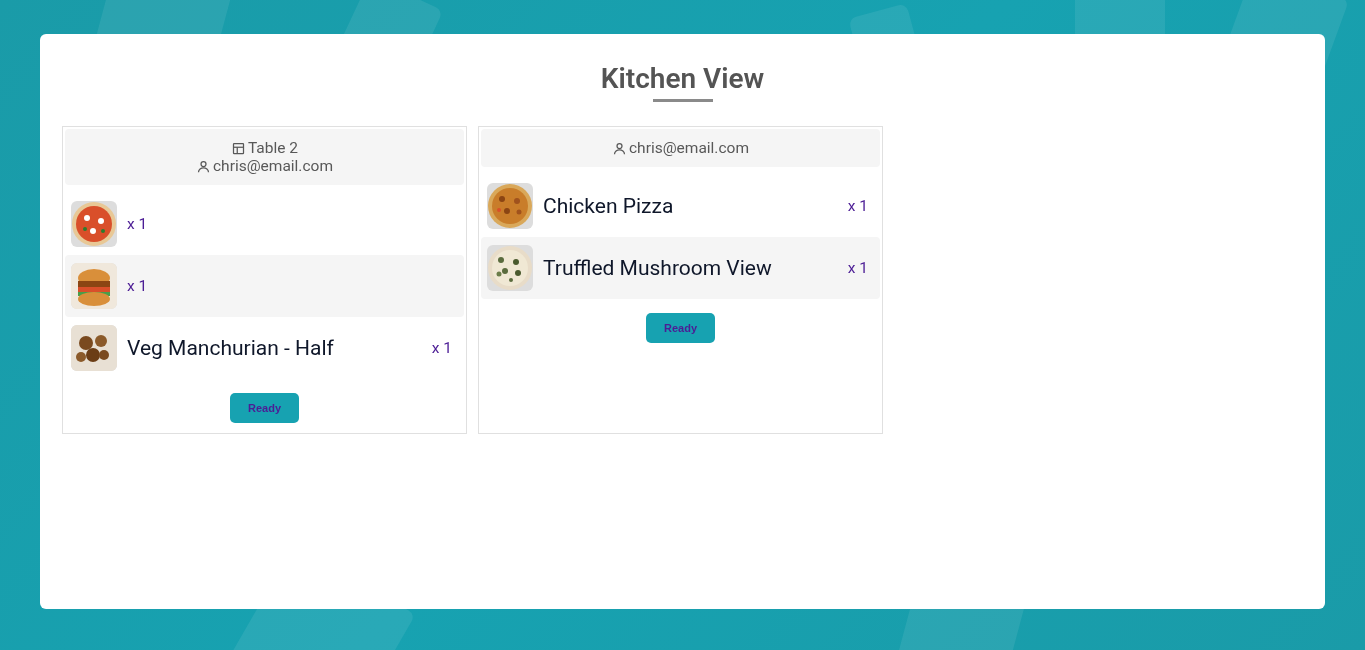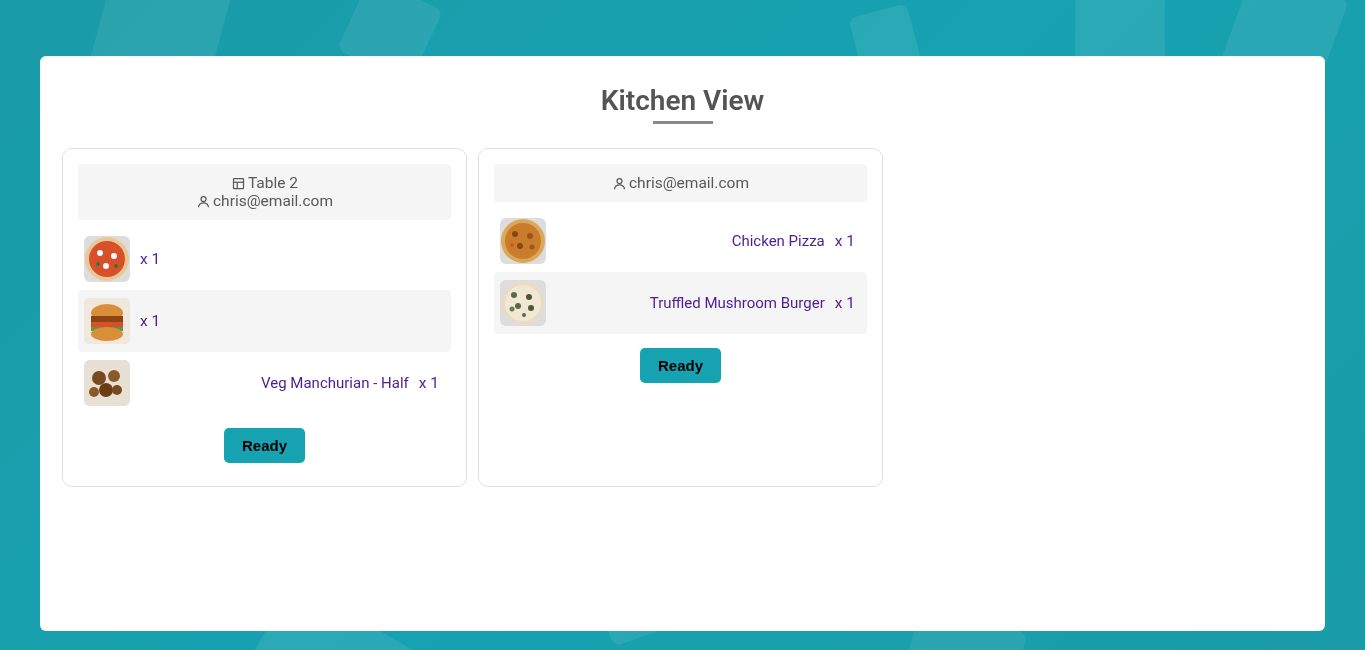--- a/index.html
+++ b/index.html
@@ -25,21 +25,21 @@
     .bg-shape-3 { width: 60px; height: 60px; top: 10px; right: 450px; transform: rotate(-15deg); }
     .bg-shape-4 { width: 90px; height: 90px; top: -20px; right: 200px; }
     .bg-shape-5 { width: 100px; height: 100px; top: -20px; right: 30px; transform: rotate(20deg); }
     .bg-shape-6 { width: 140px; height: 140px; bottom: -60px; left: 250px; transform: rotate(30deg); }
     .bg-shape-7 { width: 70px; height: 70px; bottom: 50px; left: 600px; transform: rotate(-20deg); }
     .bg-shape-8 { width: 110px; height: 110px; bottom: -40px; right: 350px; transform: rotate(15deg); }
 
     .main-card {
       position: relative;
       background: #fff;
-      margin: 56px 40px;
+      margin: 34px 40px;
       border-radius: 6px;
       min-height: 575px;
       padding: 28px 22px;
     }
     .page-title {
       text-align: center;
       color: #545454;
       font-size: 28px;
       font-weight: 600;
       margin-bottom: 4px;
@@ -49,22 +49,22 @@
       height: 3px;
       background: #8a8a8a;
       margin: 4px auto 24px;
     }
     .orders-grid {
       display: flex;
       gap: 11px;
     }
     .order-card {
       border: 1px solid #e0e0e0;
-      border-radius: 10px;
-      padding: 15px;
+      border-radius: 0;
+      padding: 2px;
       width: 405px;
     }
     .order-header {
       background: #f5f5f5;
       border-radius: 4px;
       padding: 10px 12px;
       text-align: center;
       color: #585858;
       font-size: 15.5px;
       margin-bottom: 8px;
@@ -103,38 +103,38 @@
       align-items: center;
       justify-content: center;
       overflow: hidden;
     }
     .item-img svg {
       width: 100%;
       height: 100%;
     }
     .item-name {
       flex: 1;
-      text-align: right;
-      color: #4c1d95;
-      font-size: 15px;
+      text-align: left;
+      color: #0f172a;
+      font-size: 21px;
     }
     .item-qty {
       color: #4c1d95;
       font-size: 15.5px;
       padding-right: 6px;
     }
     .ready-btn {
       display: block;
       margin: 14px auto 8px;
       background: #17a2b1;
-      color: #000000;
+      color: #4c1d95;
       border: none;
       border-radius: 5px;
       padding: 9px 18px;
-      font-size: 15px;
+      font-size: 11px;
       font-weight: 600;
       cursor: pointer;
     }
   </style>
 </head>
 <body>
 
 <div class="bg-shape bg-shape-1"></div>
 <div class="bg-shape bg-shape-2"></div>
 <div class="bg-shape bg-shape-3"></div>
@@ -249,21 +249,21 @@
               <circle cx="23" cy="23" r="22" fill="#e8dcc8"></circle>
               <circle cx="23" cy="23" r="18" fill="#f0e8d4"></circle>
               <circle cx="14" cy="15" r="3" fill="#5a6b3d"></circle>
               <circle cx="29" cy="17" r="3" fill="#4a5a2e"></circle>
               <circle cx="18" cy="26" r="3" fill="#5a6b3d"></circle>
               <circle cx="31" cy="28" r="3" fill="#4a5a2e"></circle>
               <circle cx="12" cy="29" r="2.5" fill="#6b7d4a"></circle>
               <circle cx="24" cy="35" r="2" fill="#5a6b3d"></circle>
             </svg>
         </div>
-        <div class="item-name">Truffled Mushroom Burger</div>
+        <div class="item-name">Truffled Mushroom View</div>
         <div class="item-qty">x 1</div>
       </div>
 
       <button class="ready-btn">Ready</button>
     </div>
 
   </div>
 </div>
 
 </body></html>

